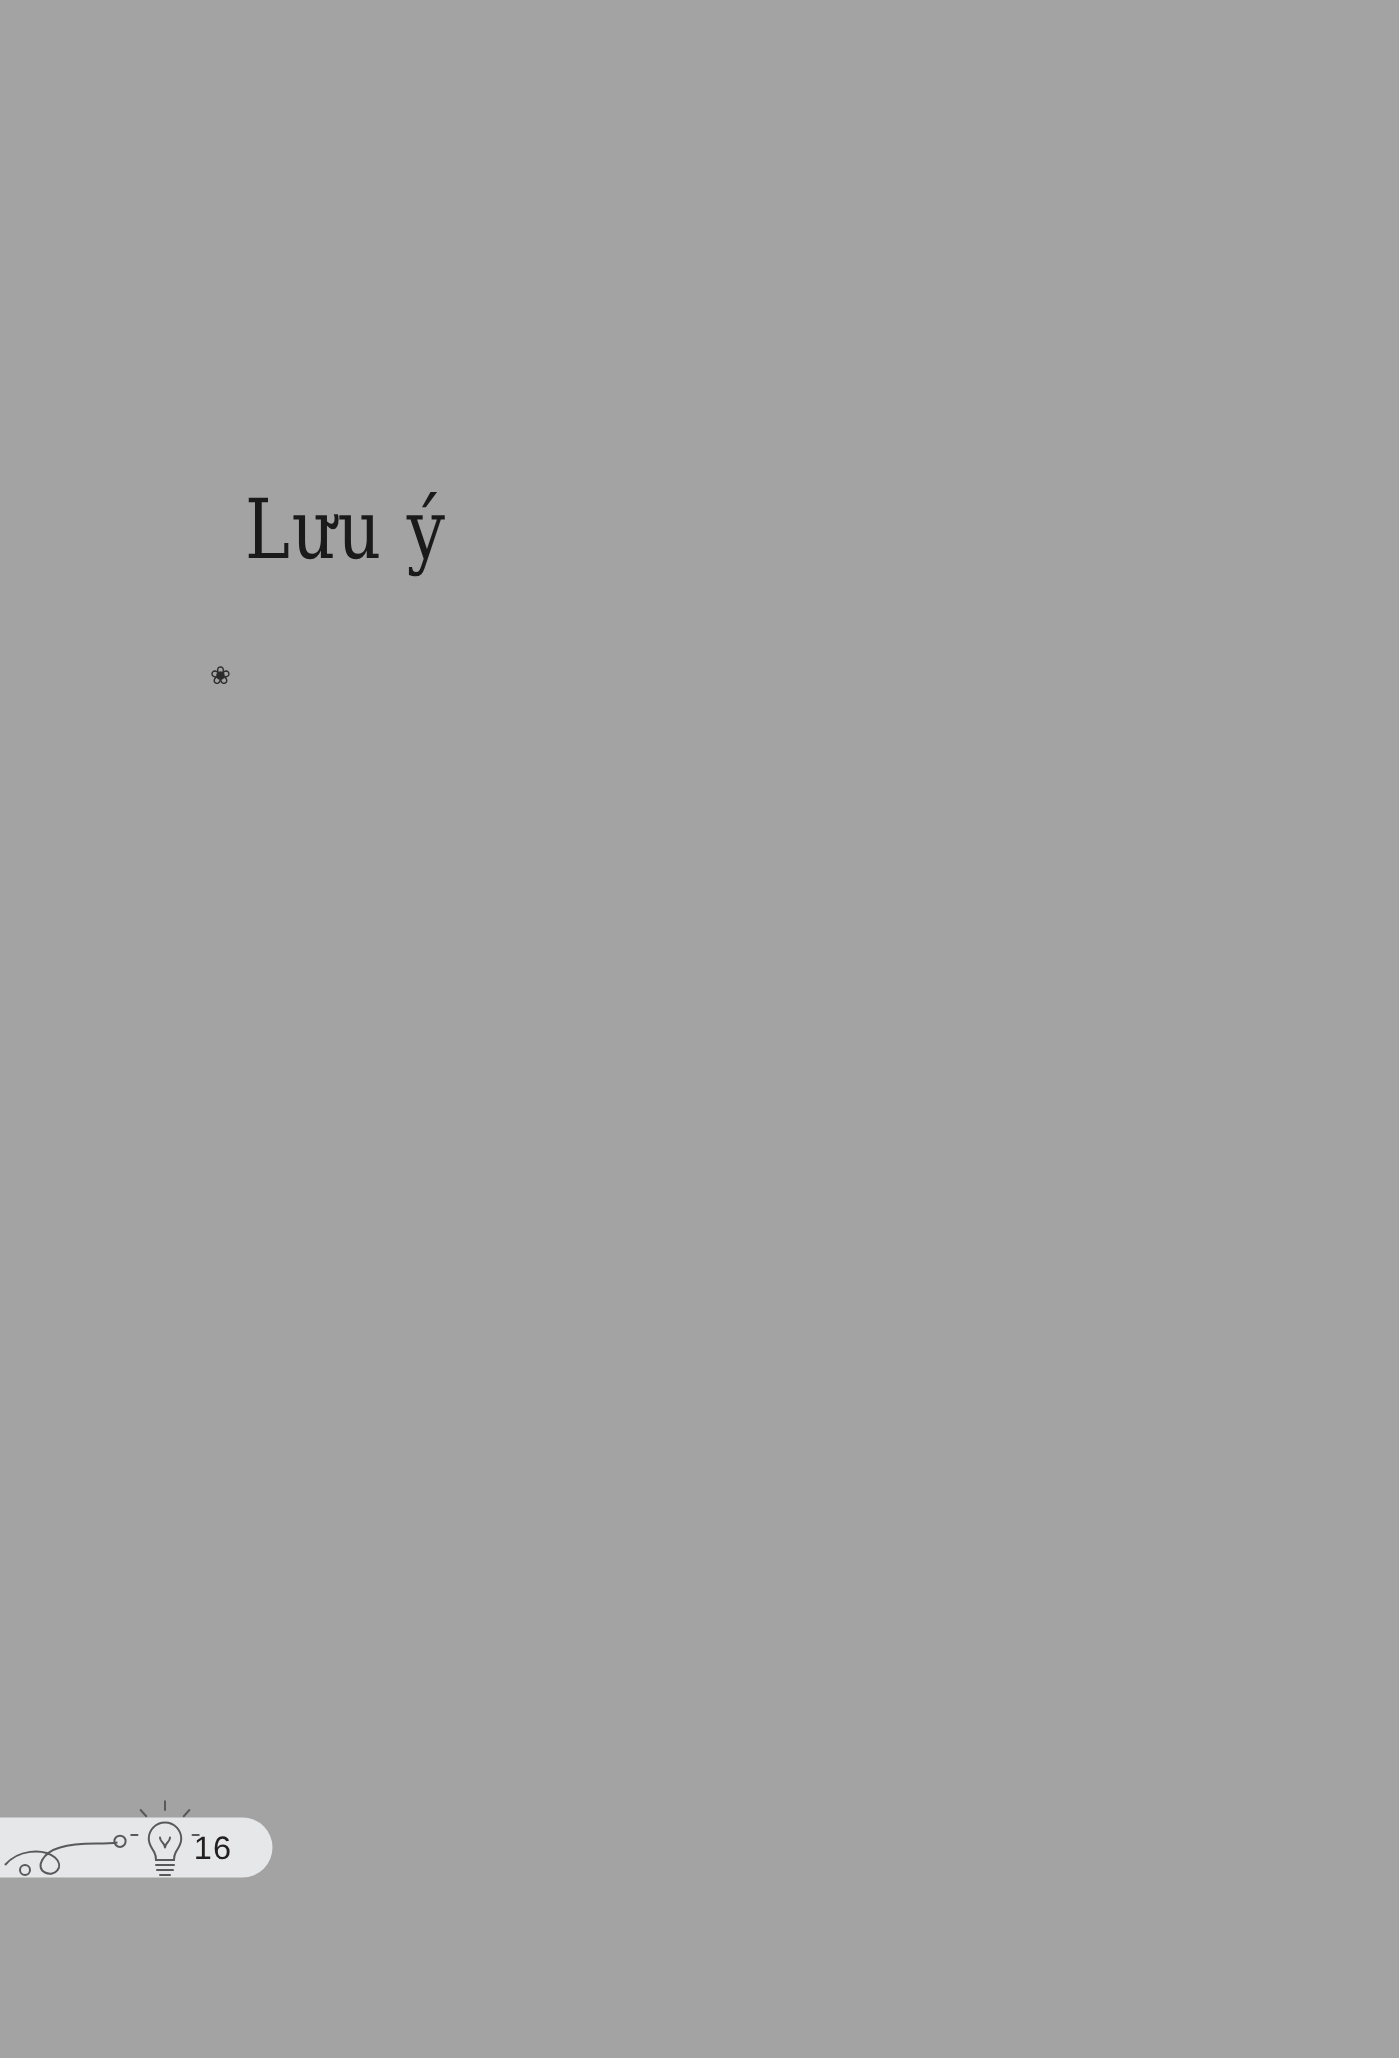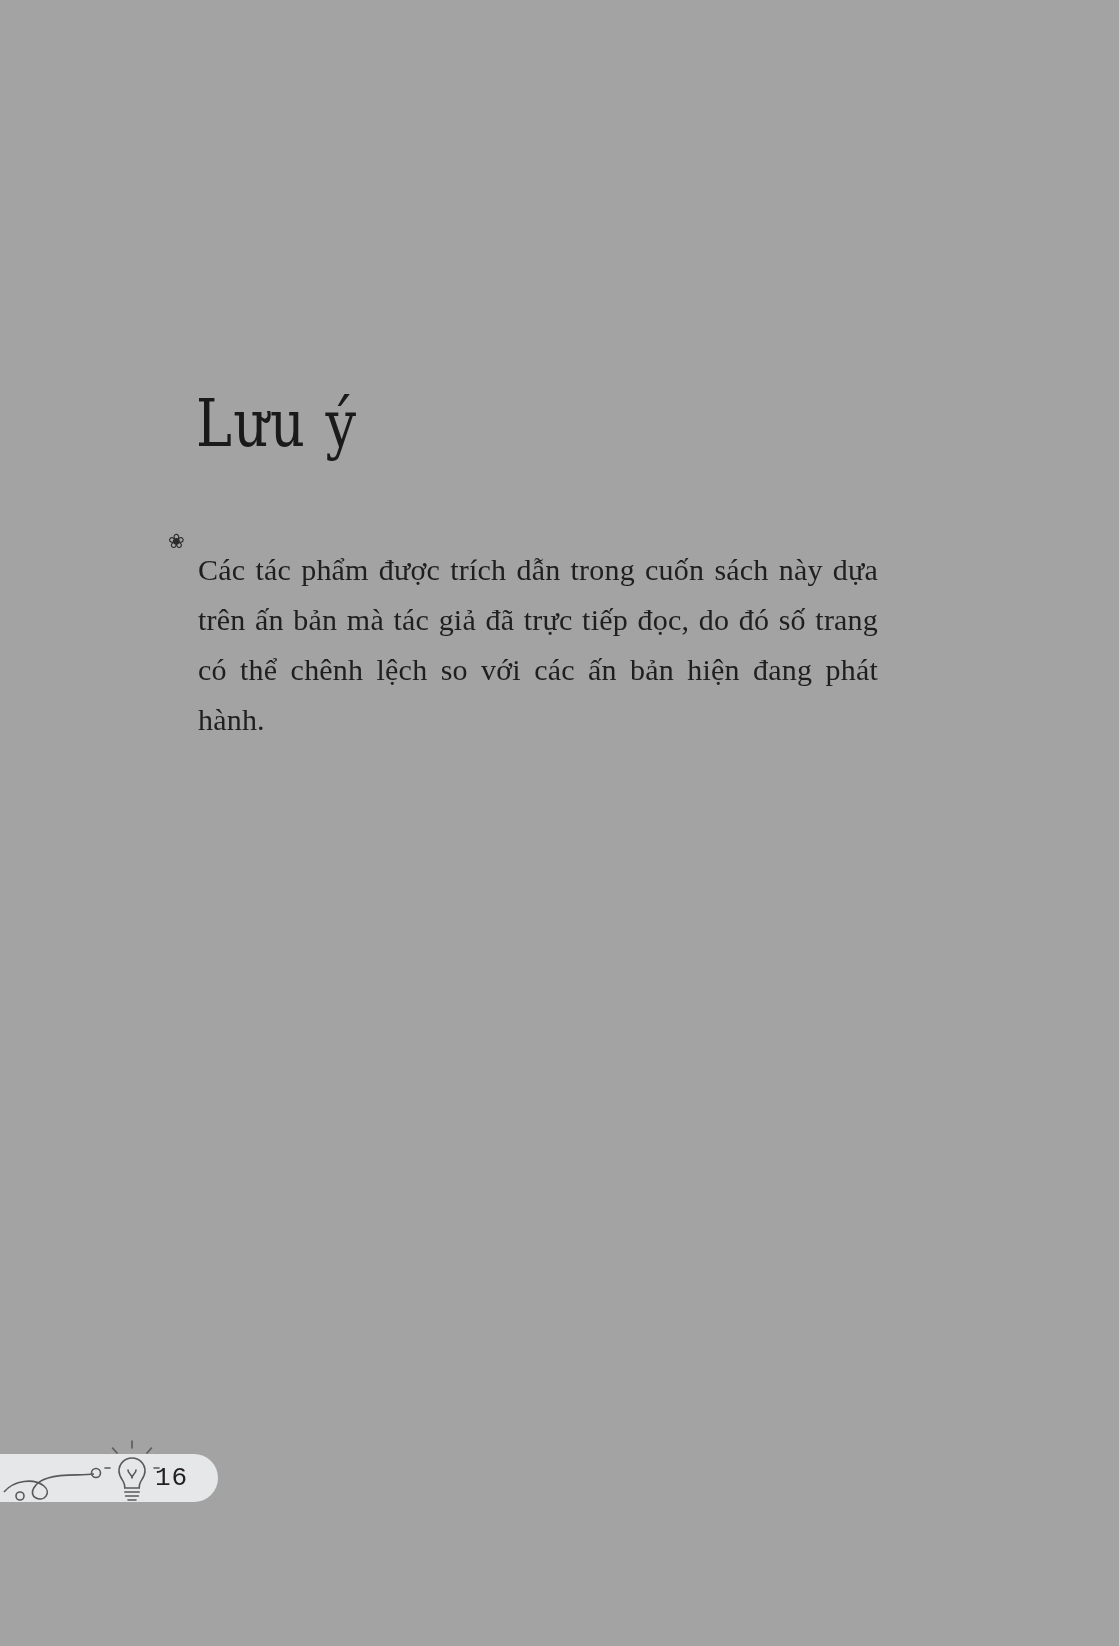--- a/index.html
+++ b/index.html
@@ -95,37 +95,36 @@
     position: absolute;
     left: 104px;
     top: -4px;
     width: 56px;
     height: 72px;
   }
   .footer-pagenum {
     position: absolute;
     left: 155px;
     top: 16px;
-    font-family: Liberation Mono, monospace;
+    font-family: Liberation Sans, sans-serif;
     font-size: 26px;
     line-height: 36px;
     color: #231f20;
     letter-spacing: 1px;
   }
 </style>
 </head>
 <body>
 
 <div class="page">
 
   <h1 class="heading">Lưu ý</h1>
 
   <div class="note-block">
     <span class="bullet-icon">❀</span>
-    <p class="note-text">Các tác phẩm được trích dẫn trong cuốn sách này dựa trên ấn bản mà tác giả đã trực tiếp đọc, do đó số trang có thể chênh lệch so với các ấn bản hiện đang phát hành.</p>
   </div>
 
   <div class="footer">
     <div class="footer-pill"></div>
 
     <svg class="footer-squiggle" viewBox="0 0 160 52">
       <path d="M4,40 C14,28 34,26 44,34 C52,41 44,50 36,46 C28,42 34,30 48,26 C64,21 80,24 94,22" fill="none" stroke="#58595b" stroke-width="1.6"></path>
       <circle cx="96" cy="21" r="4.5" fill="none" stroke="#58595b" stroke-width="1.6"></circle>
       <circle cx="20" cy="44" r="4" fill="none" stroke="#58595b" stroke-width="1.6"></circle>
     </svg>

